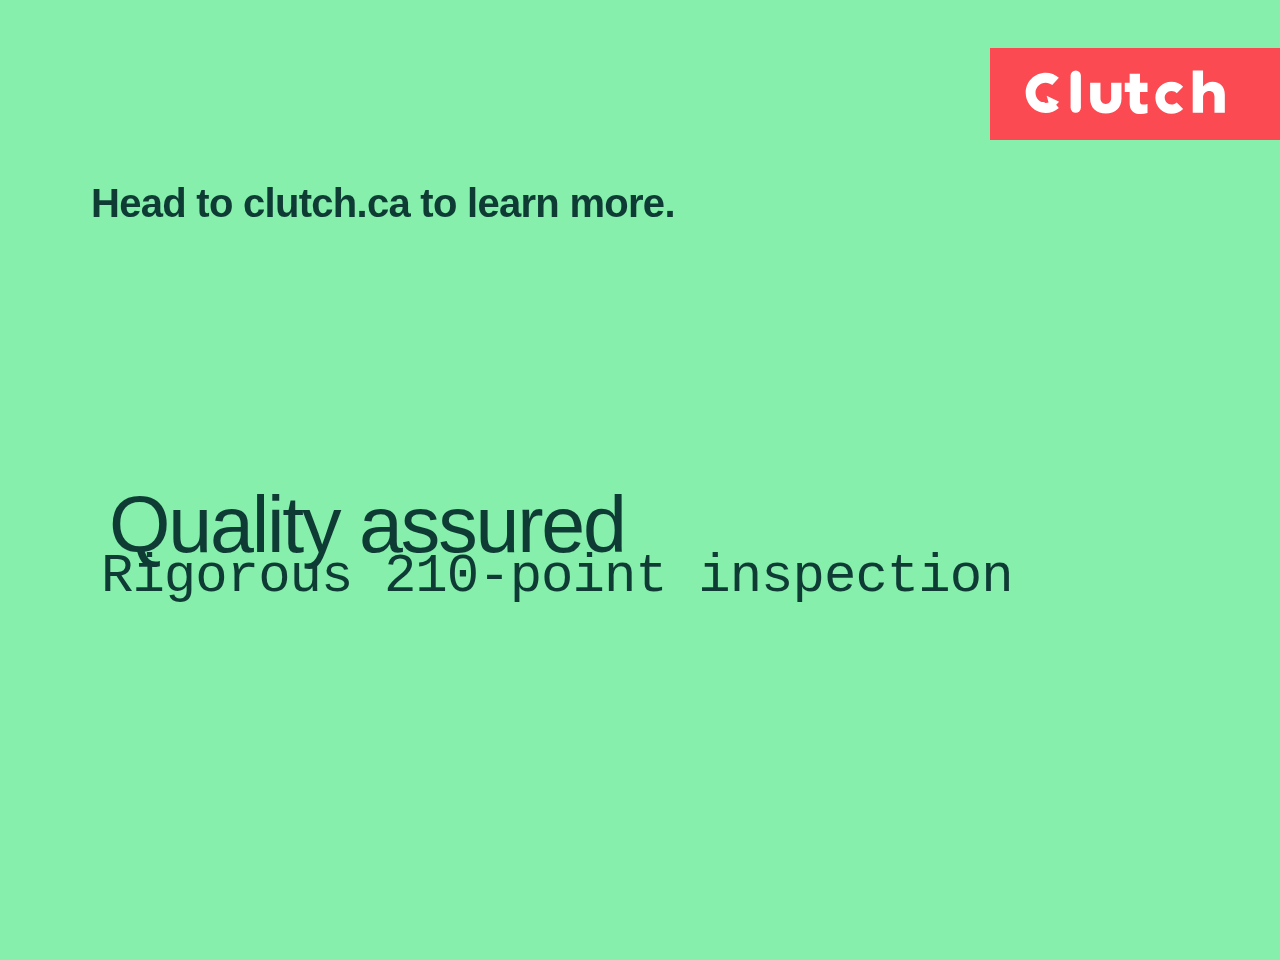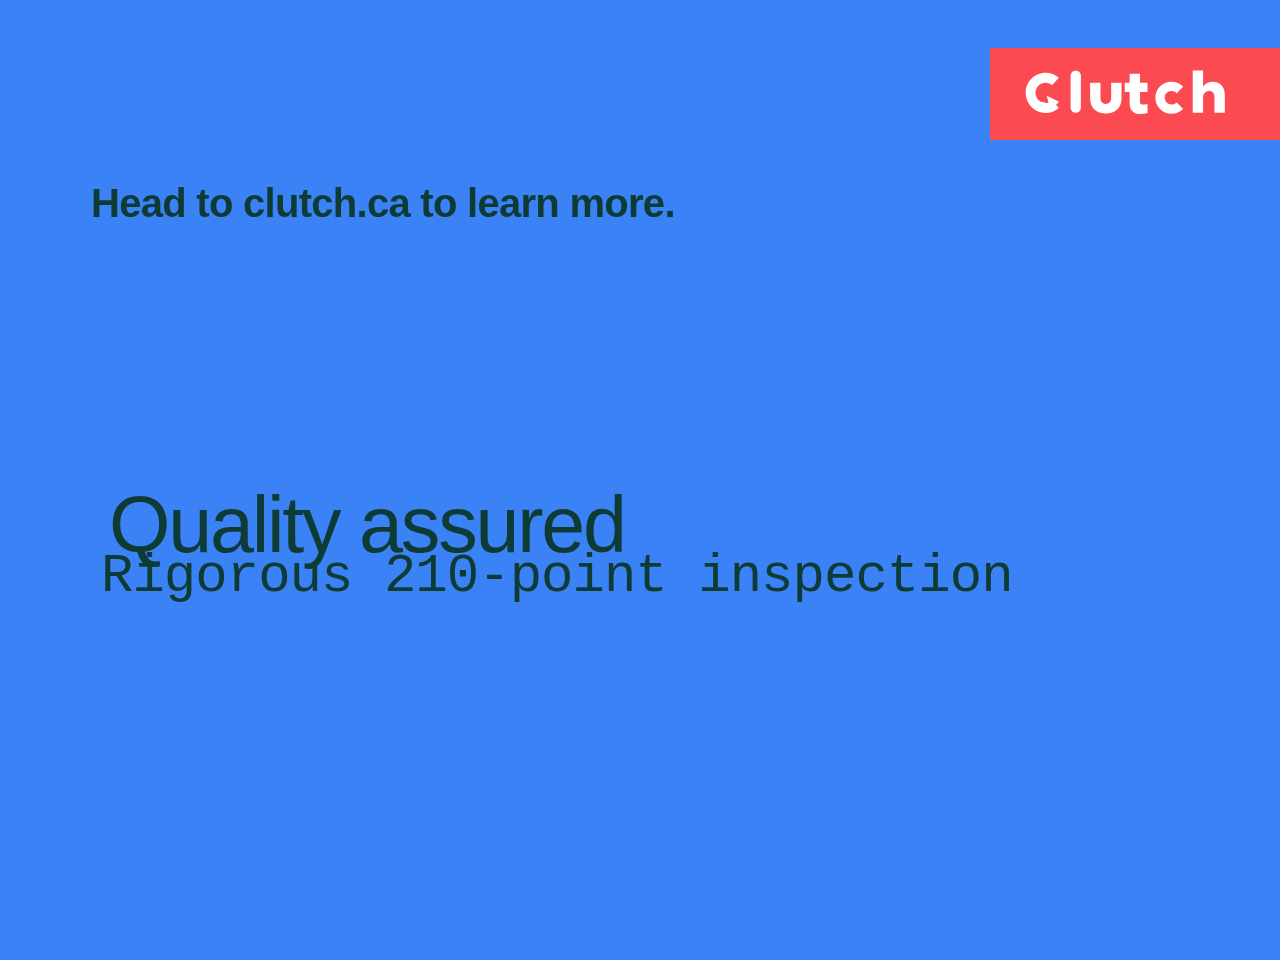--- a/index.html
+++ b/index.html
@@ -15,21 +15,21 @@
     font-family: "Liberation Sans", sans-serif;
     overflow: hidden;
     position: relative;
     -webkit-font-smoothing: antialiased;
   }
 
   .slide {
     position: relative;
     width: 1280px;
     height: 960px;
-    background: #3b82f6;
+    background: #86efac;
     overflow: hidden;
   }
 
   
   .brand-banner {
     position: absolute;
     top: 48px;
     left: 990px;
     width: 290px;
     height: 92px;

